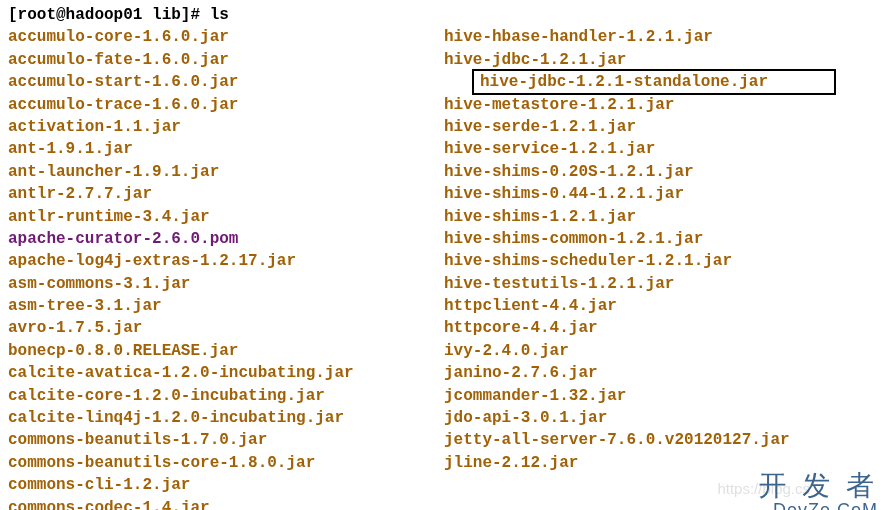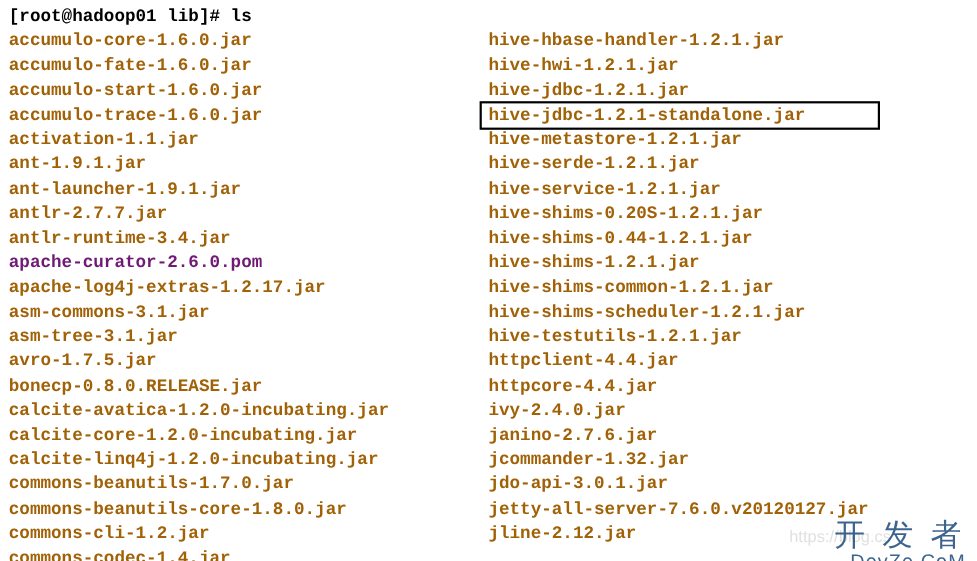--- a/index.html
+++ b/index.html
@@ -38,20 +38,21 @@
     .file {
       color: #a16207;
       white-space: nowrap;
     }
     .file-plain {
       color: #701a75;
       white-space: nowrap;
     }
     .highlighted {
       position: relative;
+      margin-left: 36px;
     }
     .box-overlay {
       position: absolute;
       border: 2px solid #000000;
       top: -2px;
       left: -8px;
       width: 364px;
       height: 26px;
       pointer-events: none;
     }
@@ -116,21 +117,20 @@
       <div class="file">calcite-avatica-1.2.0-incubating.jar</div>
       <div class="file">calcite-core-1.2.0-incubating.jar</div>
       <div class="file">calcite-linq4j-1.2.0-incubating.jar</div>
       <div class="file">commons-beanutils-1.7.0.jar</div>
       <div class="file">commons-beanutils-core-1.8.0.jar</div>
       <div class="file">commons-cli-1.2.jar</div>
       <div class="file">commons-codec-1.4.jar</div>
     </div>
   <div class="column col-right" id="col-right">
       <div class="file">hive-hbase-handler-1.2.1.jar</div>
-      <div class="file">hive-hwi-1.2.1.jar</div>
       <div class="file">hive-jdbc-1.2.1.jar</div>
       <div class="file highlighted">hive-jdbc-1.2.1-standalone.jar<div class="box-overlay"></div></div>
       <div class="file">hive-metastore-1.2.1.jar</div>
       <div class="file">hive-serde-1.2.1.jar</div>
       <div class="file">hive-service-1.2.1.jar</div>
       <div class="file">hive-shims-0.20S-1.2.1.jar</div>
       <div class="file">hive-shims-0.44-1.2.1.jar</div>
       <div class="file">hive-shims-1.2.1.jar</div>
       <div class="file">hive-shims-common-1.2.1.jar</div>
       <div class="file">hive-shims-scheduler-1.2.1.jar</div>

